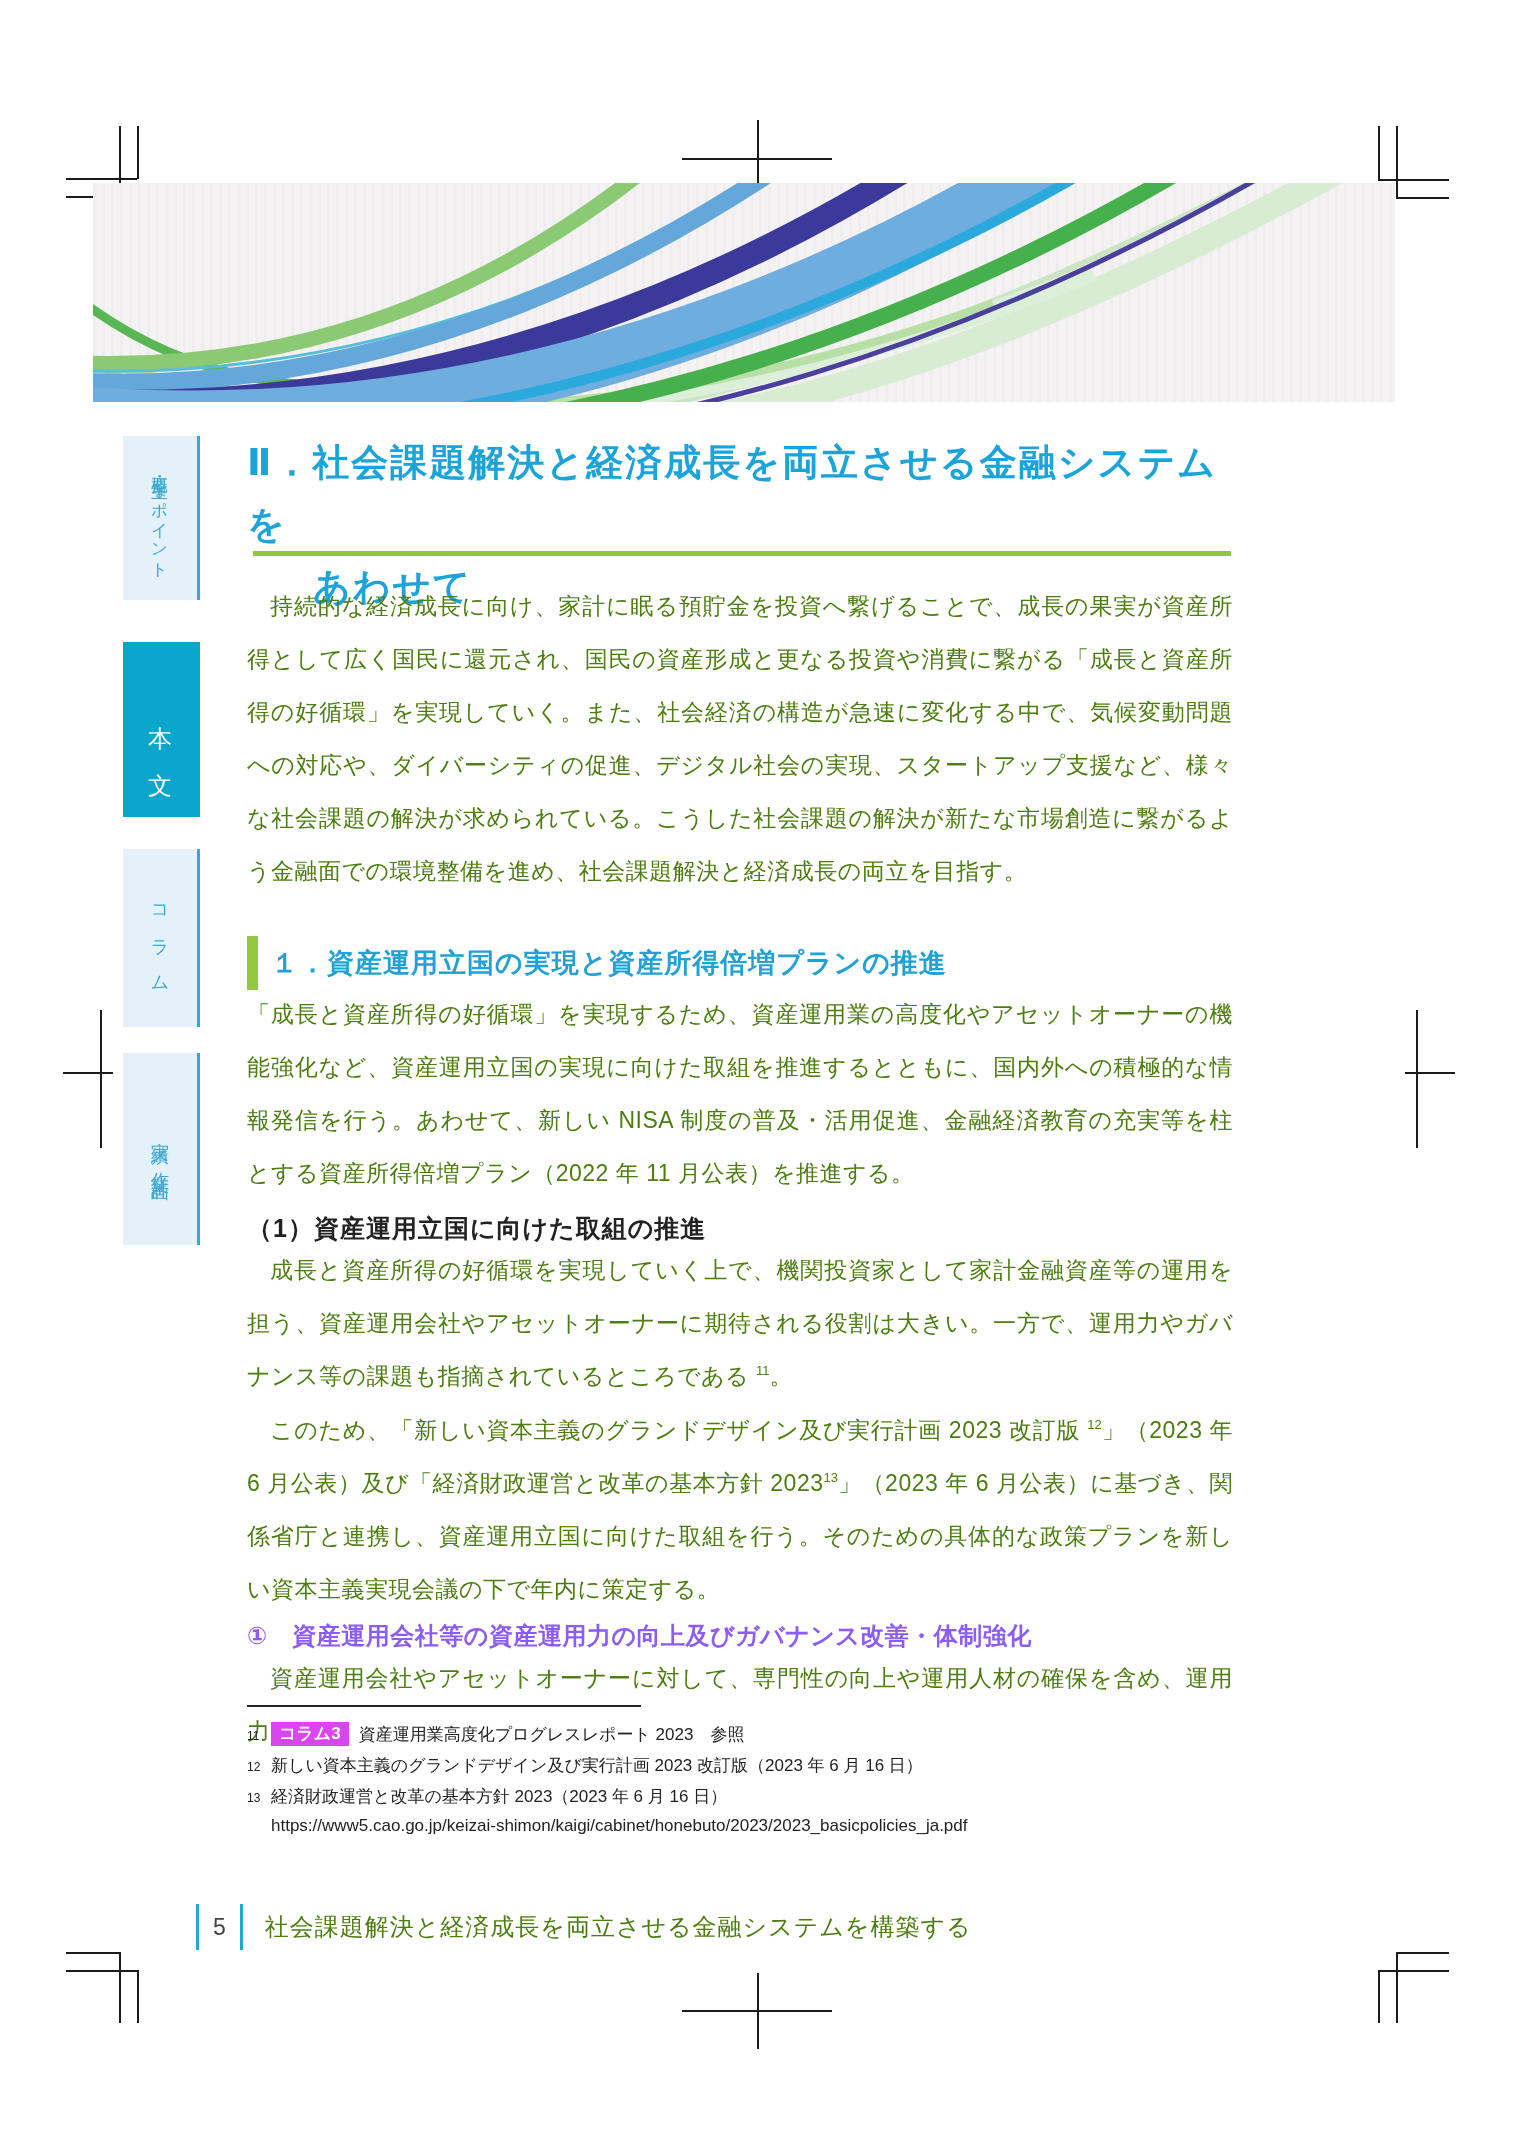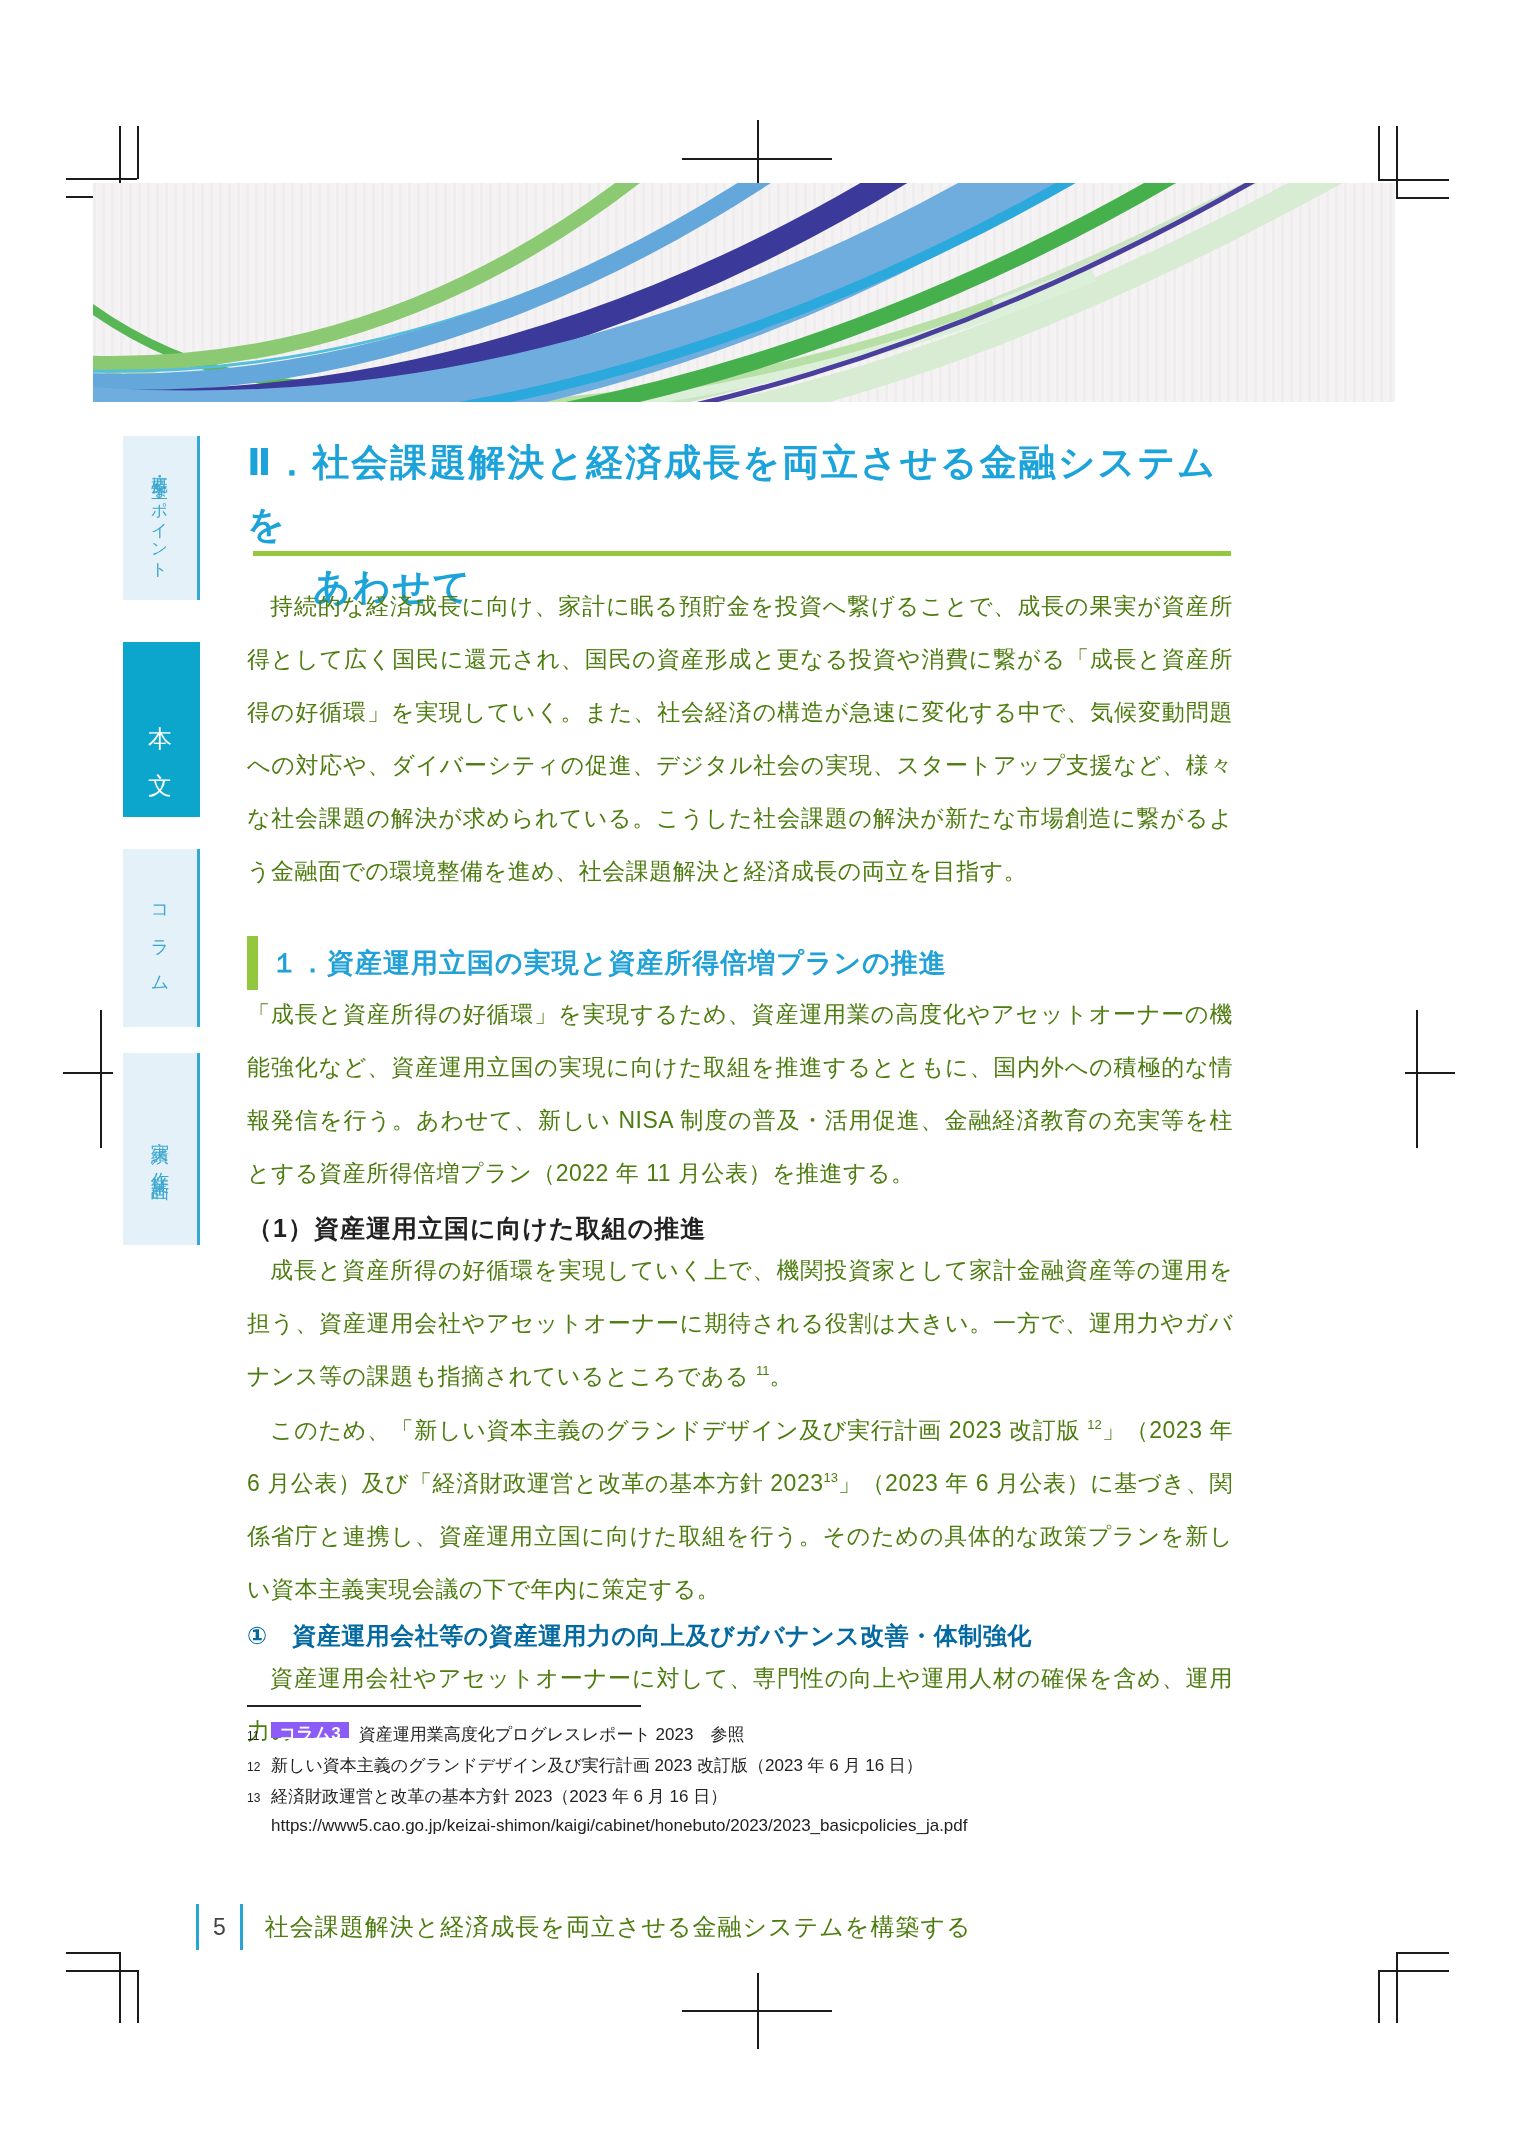--- a/index.html
+++ b/index.html
@@ -57,32 +57,32 @@
   p.body.indent{text-indent:1em;}
   sup.ref{font-size:13px;vertical-align:super;line-height:0;letter-spacing:0;}
 
   h2.sec{
     margin:0;display:flex;align-items:center;height:54px;
   }
   h2.sec .bar{width:11px;height:54px;background:#92c73e;margin-right:13px;flex:none;}
   h2.sec .txt{color:#21a1d6;font-size:27px;font-weight:bold;letter-spacing:1px;}
 
   h3.sub{margin:0;color:#222222;font-size:25px;font-weight:bold;letter-spacing:1px;}
-  h4.item{margin:0;color:#0369a1;font-size:24px;font-weight:bold;letter-spacing:0.5px;}
+  h4.item{margin:0;color:#8b5cf6;font-size:24px;font-weight:bold;letter-spacing:0.5px;}
 
   
   .fn-divider{position:absolute;left:247px;width:394px;height:2px;background:#222222;}
   .footnotes{position:absolute;left:247px;width:986px;color:#222222;}
   .fn-row{display:flex;align-items:flex-start;font-size:17px;line-height:29px;}
   .fn-num{flex:none;width:24px;font-size:12px;padding-top:2px;color:#222222;}
   .fn-body{flex:1;}
   .fn-url{font-size:17px;line-height:29px;letter-spacing:0;}
   .badge{
-    display:inline-block;background:#8b5cf6;color:#ffffff;font-weight:bold;
-    font-size:17px;line-height:24px;height:16px;padding:0 8px;margin-right:10px;
+    display:inline-block;background:#d946ef;color:#ffffff;font-weight:bold;
+    font-size:17px;line-height:24px;height:24px;padding:0 8px;margin-right:10px;
     vertical-align:1px;
   }
 
   
   .footer{position:absolute;left:196px;top:1903px;height:48px;display:flex;align-items:center;}
   .footer .fbar{width:3px;height:46px;background:#29a5d4;flex:none;}
   .footer .pnum{color:#444444;font-size:23px;margin:0 14px;}
   .footer .ftext{color:#4d7c0f;font-size:24px;letter-spacing:1px;margin-left:22px;}
 </style>
 </head>

